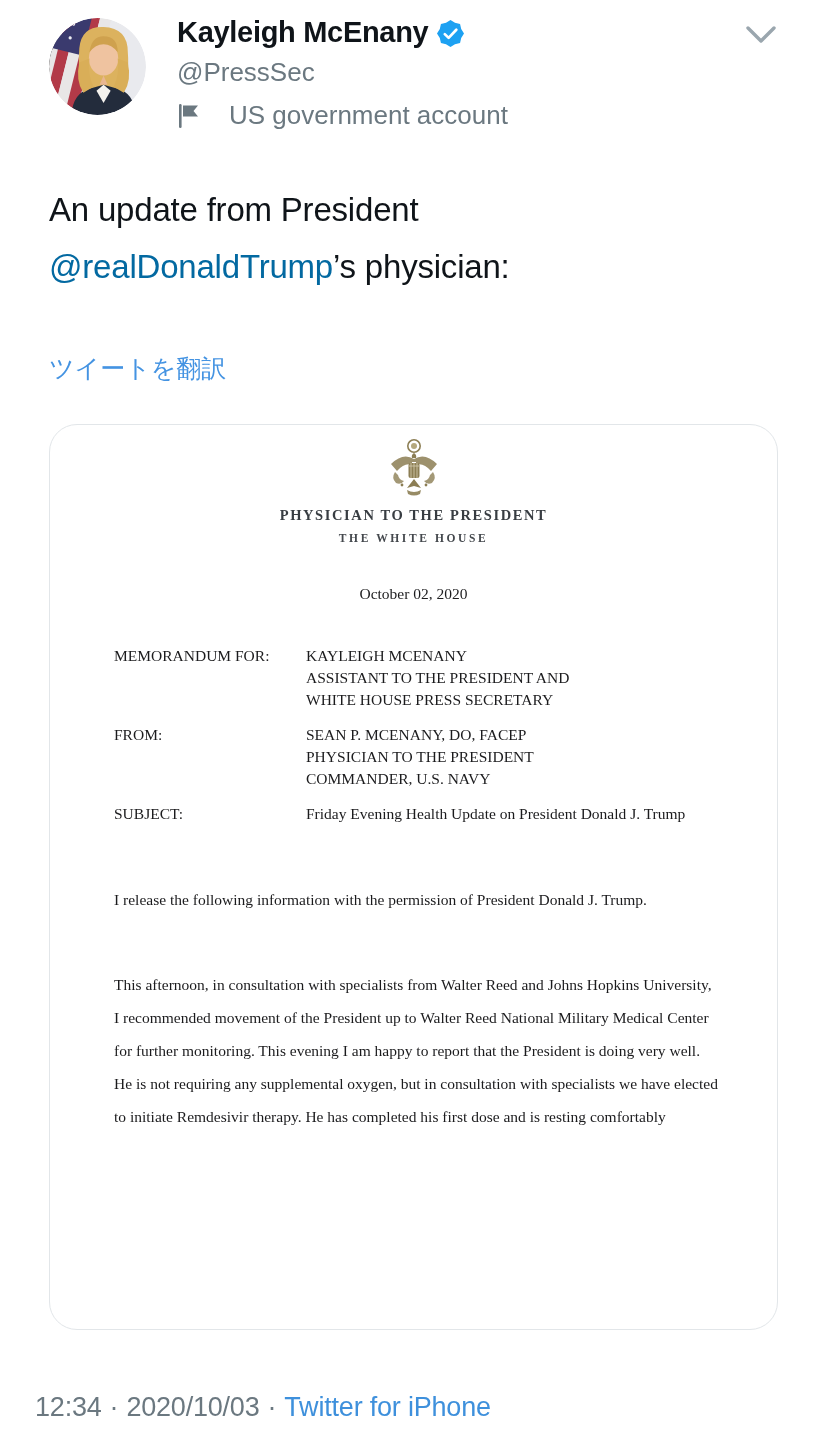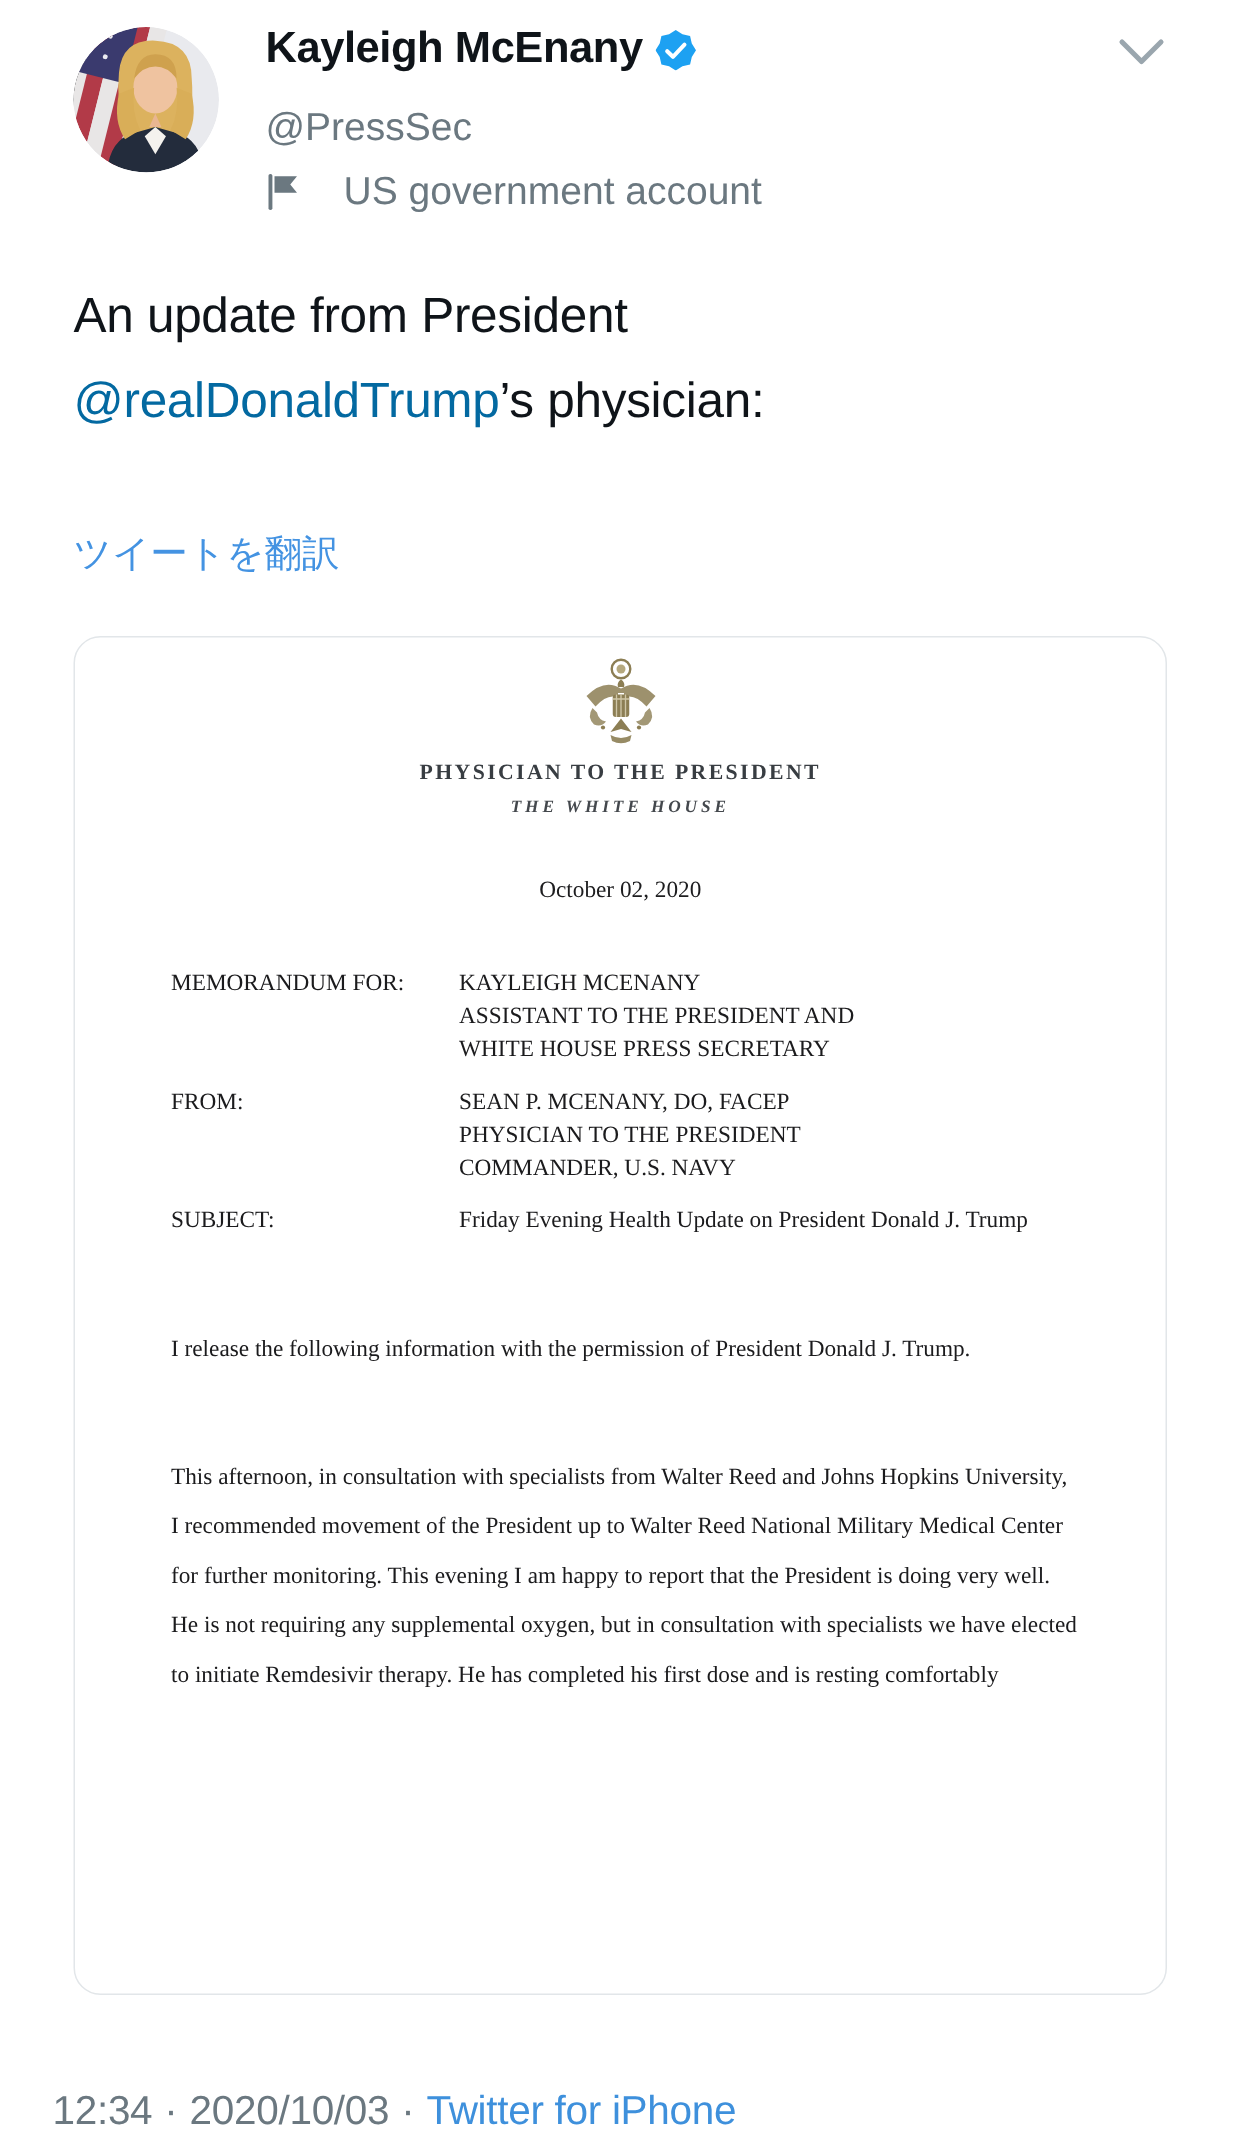--- a/index.html
+++ b/index.html
@@ -13,50 +13,50 @@
 
   
   .avatar{
     left:49px;top:18px;width:97px;height:97px;border-radius:50%;
     overflow:hidden;display:block;
   }
   .header-text{left:177px;top:16px;}
   .name-row{display:flex;align-items:center;gap:9px;}
   .name{font-size:29px;font-weight:700;color:#0F1419;letter-spacing:-0.3px;}
   .badge{width:27px;height:27px;display:block;margin-top:2px;}
-  .handle{font-size:26px;color:#6B7880;margin-top:20px;}
+  .handle{font-size:26px;color:#6B7880;margin-top:8px;}
   .account-row{margin-top:12px;display:flex;align-items:center;gap:28px;}
   .account-label{font-size:26px;color:#6B7880;}
   .chevron{left:744px;top:24px;width:34px;height:24px;cursor:pointer;}
 
   
   .tweet-text{
     left:49px;top:181px;width:680px;
     font-size:33px;line-height:57px;color:#0F1419;letter-spacing:-0.2px;
   }
   .mention{color:#0369a1;text-decoration:none;cursor:pointer;}
   .translate-link{
     left:49px;top:352px;font-size:25px;color:#4493E2;cursor:pointer;
   }
 
   
   .media-card{
     left:49px;top:424px;width:729px;height:906px;
-    background:#FFFFFF;border:1px solid #E2E6E9;border-radius:18px;
+    background:#FFFFFF;border:1px solid #E2E6E9;border-radius:28px;
     box-sizing:border-box;overflow:hidden;cursor:pointer;
     font-family:"Liberation Serif","DejaVu Serif",serif;color:#22252a;
   }
   .seal{display:block;margin:13px auto 0;width:54px;height:62px;}
   .lh-title{
     margin-top:7px;text-align:center;font-size:14.5px;font-weight:700;
     letter-spacing:1.6px;color:#383d42;
   }
   .lh-sub{
     margin-top:8px;text-align:center;font-size:11.5px;font-weight:700;
-    letter-spacing:2.6px;color:#44484d;font-style:italic;
+    letter-spacing:2.6px;color:#44484d;
   }
   .memo-date{margin-top:41px;text-align:center;font-size:15.5px;color:#1d1d1f;}
   .fields{margin:42px 0 0 64px;font-size:15.5px;color:#1b1b1d;}
   .field{display:flex;margin-bottom:13px;font-family:Liberation Serif, serif;}
   .field-label{width:192px;flex:0 0 192px;line-height:22px;}
   .field-lines div{line-height:22px;}
   .para{margin-left:64px;width:604px;font-size:15.5px;color:#1b1b1d;}
   .para-1{margin-top:63px;line-height:24px;}
   .para-2{margin-top:56px;line-height:33px;}
 

